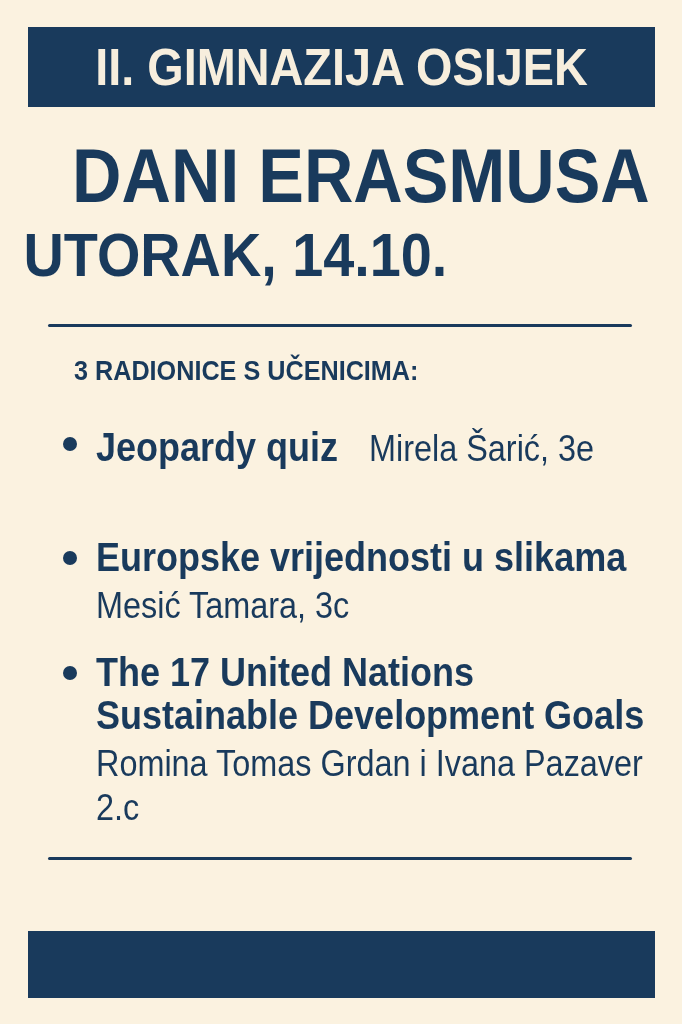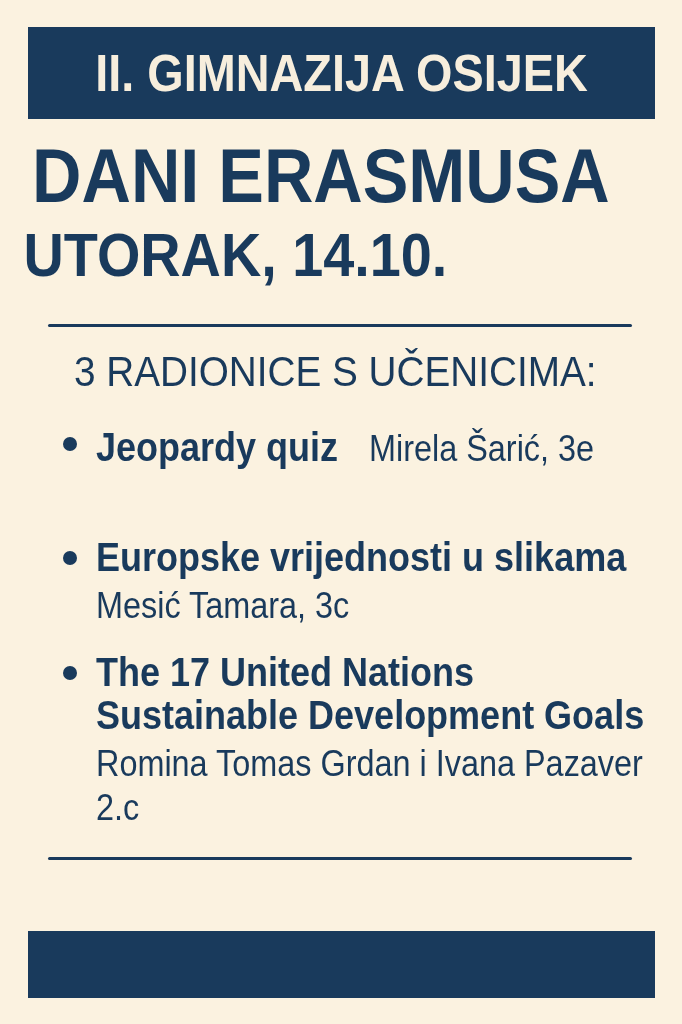--- a/index.html
+++ b/index.html
@@ -14,51 +14,51 @@
     width:682px;height:1024px;
     background:var(--bg);
     overflow:hidden;
     font-family:"Liberation Sans", sans-serif;
     color:var(--navy);
   }
   .squeeze{display:inline-block;transform:scaleX(0.9);transform-origin:center center;}
   .squeeze-left{display:inline-block;transform:scaleX(0.9);transform-origin:left center;white-space:nowrap;}
 
   .banner{
-    position:absolute;left:28px;top:27px;width:627px;height:92px;
+    position:absolute;left:28px;top:27px;width:627px;height:80px;
     background:var(--navy);
     display:flex;align-items:center;justify-content:center;
   }
   .banner-text{
     font-size:52px;font-weight:700;color:var(--banner-text);
     letter-spacing:0px;white-space:nowrap;
   }
 
   .title-line1{
     position:absolute;left:0;top:134px;width:682px;
-    text-align:left;font-size:76px;line-height:84px;font-weight:700;
+    text-align:right;font-size:76px;line-height:84px;font-weight:700;
     white-space:nowrap;
     text-decoration:underline;
   }
   .title-line2{
     position:absolute;left:0;top:221px;width:682px;
     font-size:62px;line-height:68px;font-weight:700;
     white-space:nowrap;
   }
 
   .divider{
     position:absolute;left:48px;width:584px;height:3px;
     background:var(--navy);border-radius:2px;
   }
   .divider-top{top:324px;}
   .divider-bottom{top:857px;}
 
   .section-heading{
     position:absolute;left:74px;top:347px;
-    font-size:43px;line-height:48px;font-weight:400;white-space:nowrap;
+    font-size:28px;line-height:48px;font-weight:700;white-space:nowrap;
   }
 
   .workshop{position:absolute;left:96px;}
   .workshop-1{top:422px;text-align:center;}
   .workshop-2{top:536px;}
   .workshop-3{top:651px;}
   .dot{
     position:absolute;left:-33px;top:15px;width:14px;height:14px;
     border-radius:50%;background:var(--navy);
   }

